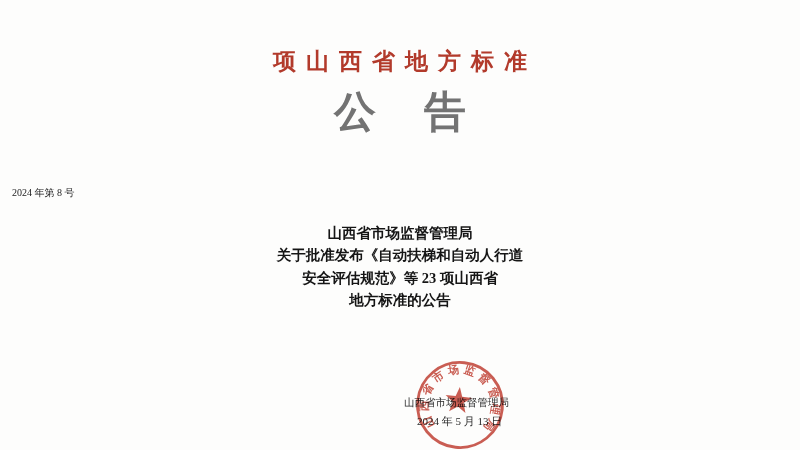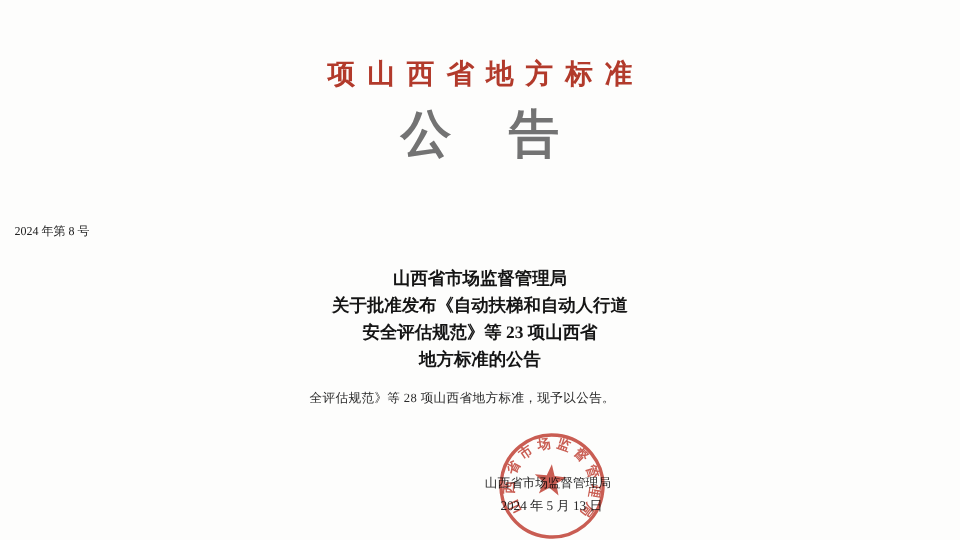--- a/index.html
+++ b/index.html
@@ -117,21 +117,20 @@
   <div class="doc-number">2024 年第 8 号</div>
 
   <div class="notice-heading">
     <div>山西省市场监督管理局</div>
     <div>关于批准发布《自动扶梯和自动人行道</div>
     <div>安全评估规范》等 23 项山西省</div>
     <div>地方标准的公告</div>
   </div>
 
   <div class="body-block">
-    <div>全评估规范》等 28 项山西省地方标准，现予以公告。</div>
   </div>
 
   <div class="sig-agency">山西省市场监督管理局</div>
 
   <div class="sig-date">2024 年 5 月 13 日</div>
 
   <svg class="seal" viewBox="-46 -46 92 92" xmlns="http://www.w3.org/2000/svg" xmlns:xlink="http://www.w3.org/1999/xlink">
     <g transform="rotate(6)">
       <circle class="seal-ring" cx="0" cy="0" r="42.5" stroke-width="2.8"></circle>
       <path id="sealArc" fill="none" stroke="none" d="M -26.2,18.4 A 32,32 0 1 1 26.2,18.4"></path>

